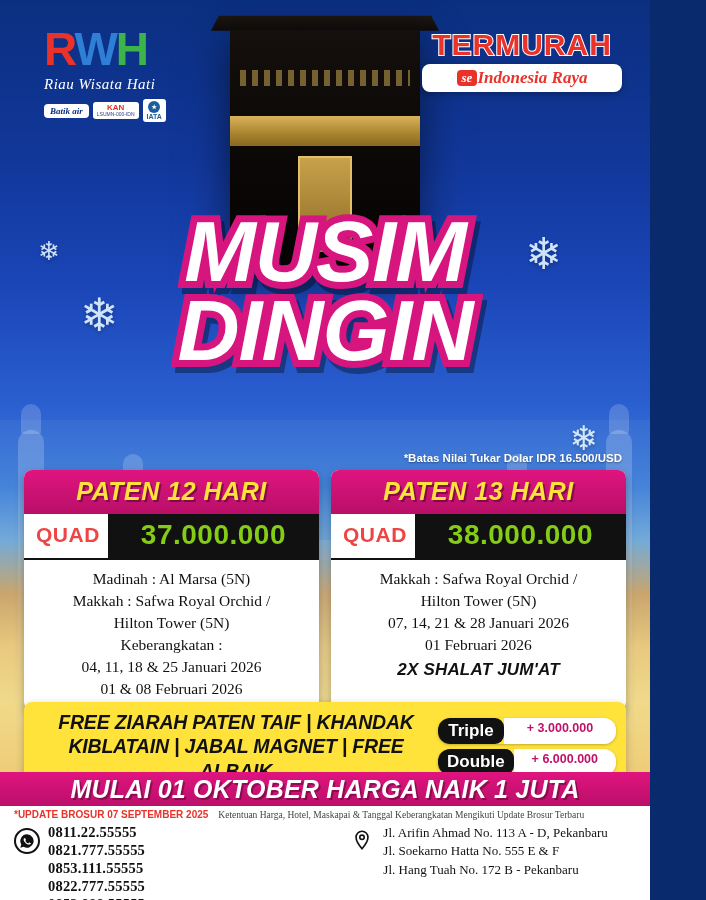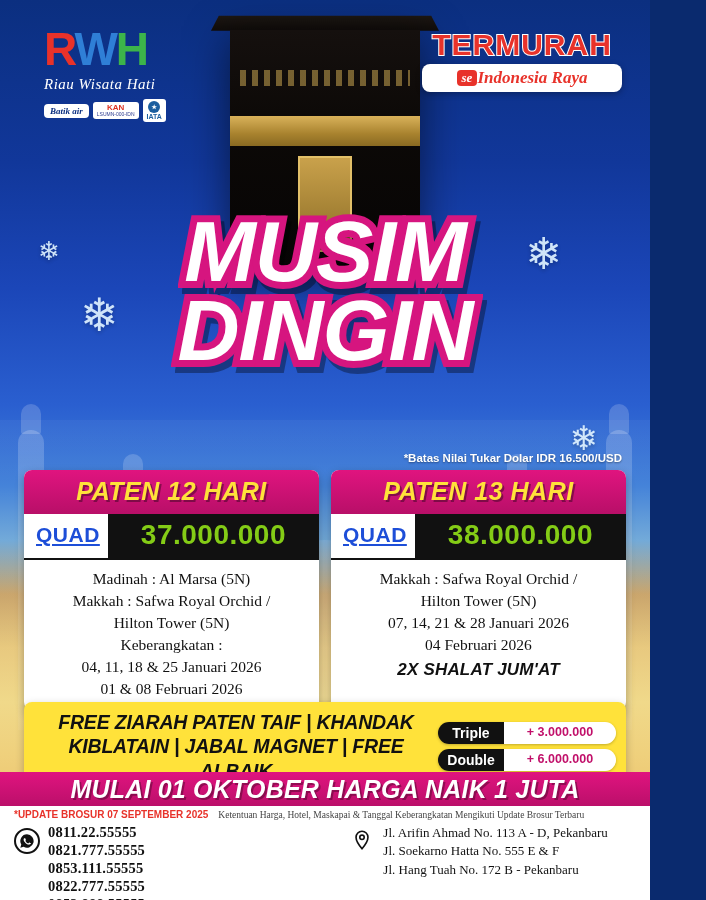--- a/index.html
+++ b/index.html
@@ -125,35 +125,35 @@
   
   .cards { position:absolute; left: 24px; right: 24px; top: 470px; display:flex; gap:12px; }
   .card { flex:1; background:#ffffff; border-radius:8px; overflow:hidden; box-shadow:0 4px 10px rgba(0,0,0,.3); }
   .card-head {
     background: linear-gradient(180deg,#e0147f,#b80f68);
     color:#ffe23a; text-align:center; font-weight:bold; font-style:italic;
     font-size: 25px; padding: 7px 0 8px; letter-spacing:.5px;
     text-shadow: 2px 2px 0 rgba(0,0,0,.35);
   }
   .card-price { display:flex; align-items:center; background:#fff; border-bottom:2px solid #111; }
-  .quad { font-weight:bold; font-size:21px; padding: 4px 8px 6px 12px; color:#1d4ed8; letter-spacing:.5px;text-decoration:underline; }
+  .quad { font-weight:bold; font-size:21px; padding: 4px 8px 6px 12px; color:#ef4444; letter-spacing:.5px; }
   .amount { flex:1; background:#111; color:#84cc16; font-weight:bold; font-size:28px; text-align:center; padding:5px 0 7px; letter-spacing:.5px; }
   .card-body { padding: 8px 8px 10px; text-align:center; color:#111; font-family:"Liberation Serif", serif; font-size:15.5px; line-height:1.42; }
   .card-body .jumat { font-family:"Liberation Sans",sans-serif; font-weight:bold; font-style:italic; font-size:17px; letter-spacing:.2px; margin-top:2px; }
 
   
   .freebar {
     position:absolute; left: 24px; right: 24px; top: 702px;
     background:#ffe23a; border-radius:8px; padding: 8px 10px;
     display:flex; align-items:center; box-shadow:0 3px 8px rgba(0,0,0,.25);
   }
   .free-left { flex:1; text-align:center; color:#111; font-weight:bold; font-style:italic; font-size:19.5px; line-height:1.25; letter-spacing:-.2px; }
   .free-right { width: 178px; display:flex; flex-direction:column; gap:5px; }
   .pill { display:flex; align-items:stretch; border-radius:12px; overflow:hidden; box-shadow:0 1px 3px rgba(0,0,0,.25); }
-  .pill .lbl { background:#111; color:#fff; font-weight:bold; font-size:14px; padding:3px 9px; min-width:66px; text-align:center; }
+  .pill .lbl { background:#111; color:#fff; font-weight:bold; font-size:17px; padding:3px 9px; min-width:66px; text-align:center;border-radius:9px; }
   .pill .val { background:#fff; color:#c1106a; font-weight:bold; font-size:12.5px; padding:3px 8px; flex:1; text-align:center; }
 
   
   .mulai {
     position:absolute; left: 0; right: 0; top: 772px; height: 34px;
     background: linear-gradient(180deg,#e0147f,#bb0f6a);
     display:flex; align-items:center; justify-content:center;
   }
   .mulai span { color:#ffffff; font-weight:bold; font-style:italic; font-size:25px; letter-spacing:.2px; text-shadow:2px 2px 0 rgba(0,0,0,.3); }
 
@@ -251,21 +251,21 @@
     <div class="card">
       <div class="card-head">PATEN 13 HARI</div>
       <div class="card-price">
         <div class="quad">QUAD</div>
         <div class="amount">38.000.000</div>
       </div>
       <div class="card-body">
         <div>Makkah : Safwa Royal Orchid /</div>
         <div>Hilton Tower (5N)</div>
         <div>07, 14, 21 &amp; 28  Januari 2026</div>
-        <div>04 Februari 2026</div>
+        <div>01 Februari 2026</div>
         <div class="jumat">2X SHALAT JUM'AT</div>
       </div>
     </div>
 
   </div>
 
   <div class="freebar">
     <div class="free-left">
       <div>FREE ZIARAH PATEN TAIF | KHANDAK</div>
       <div>KIBLATAIN | JABAL MAGNET | FREE ALBAIK</div>

